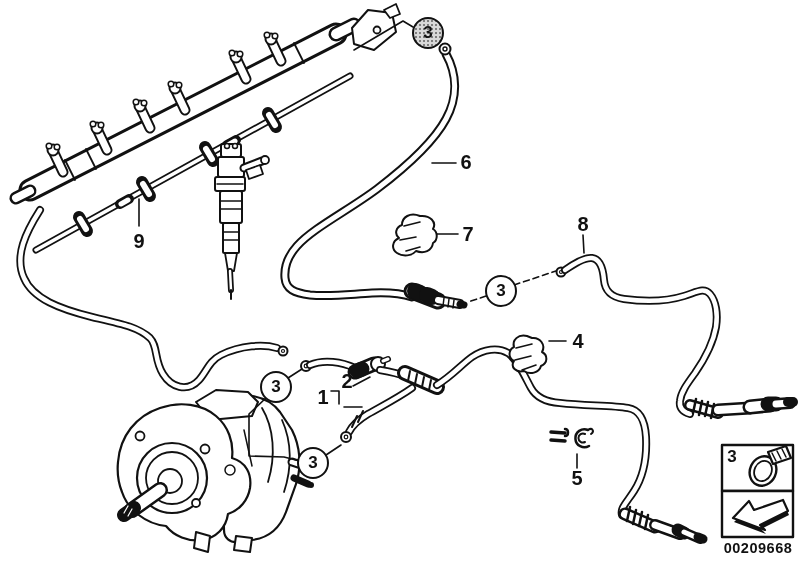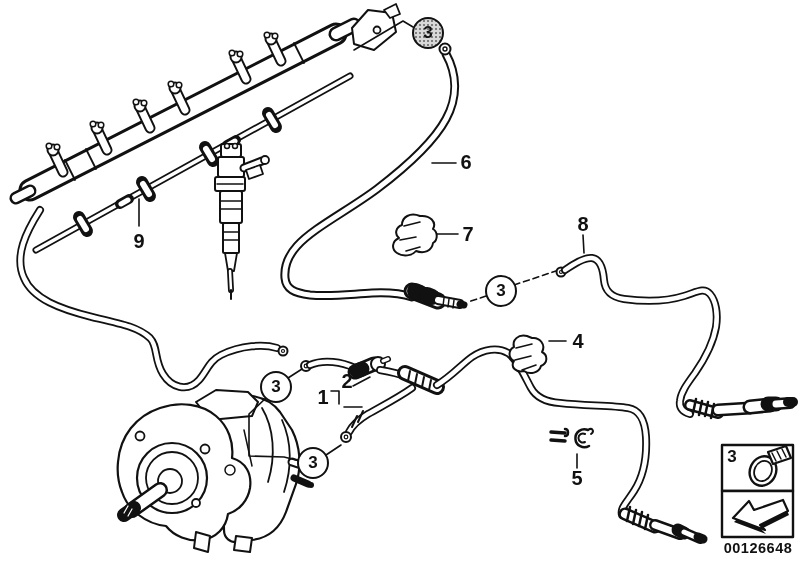--- a/index.html
+++ b/index.html
@@ -321,14 +321,14 @@
   <div class="lbl" style="left:323px;top:397px;">1</div>
   <div class="lbl" style="left:347px;top:381px;">2</div>
   <div class="lbl" style="left:578px;top:341px;">4</div>
   <div class="lbl" style="left:577px;top:478px;">5</div>
   <div class="lbl" style="left:466px;top:162px;">6</div>
   <div class="lbl" style="left:468px;top:234px;">7</div>
   <div class="lbl" style="left:583px;top:224px;">8</div>
   <div class="lbl" style="left:139px;top:241px;">9</div>
 
   <div class="legend-num" style="left:732px;top:457px;">3</div>
-  <div class="image-id" style="left:758px;top:548px;">00126648</div>
+  <div class="image-id" style="left:758px;top:548px;">00209668</div>
 </div>
 
 </body></html>

